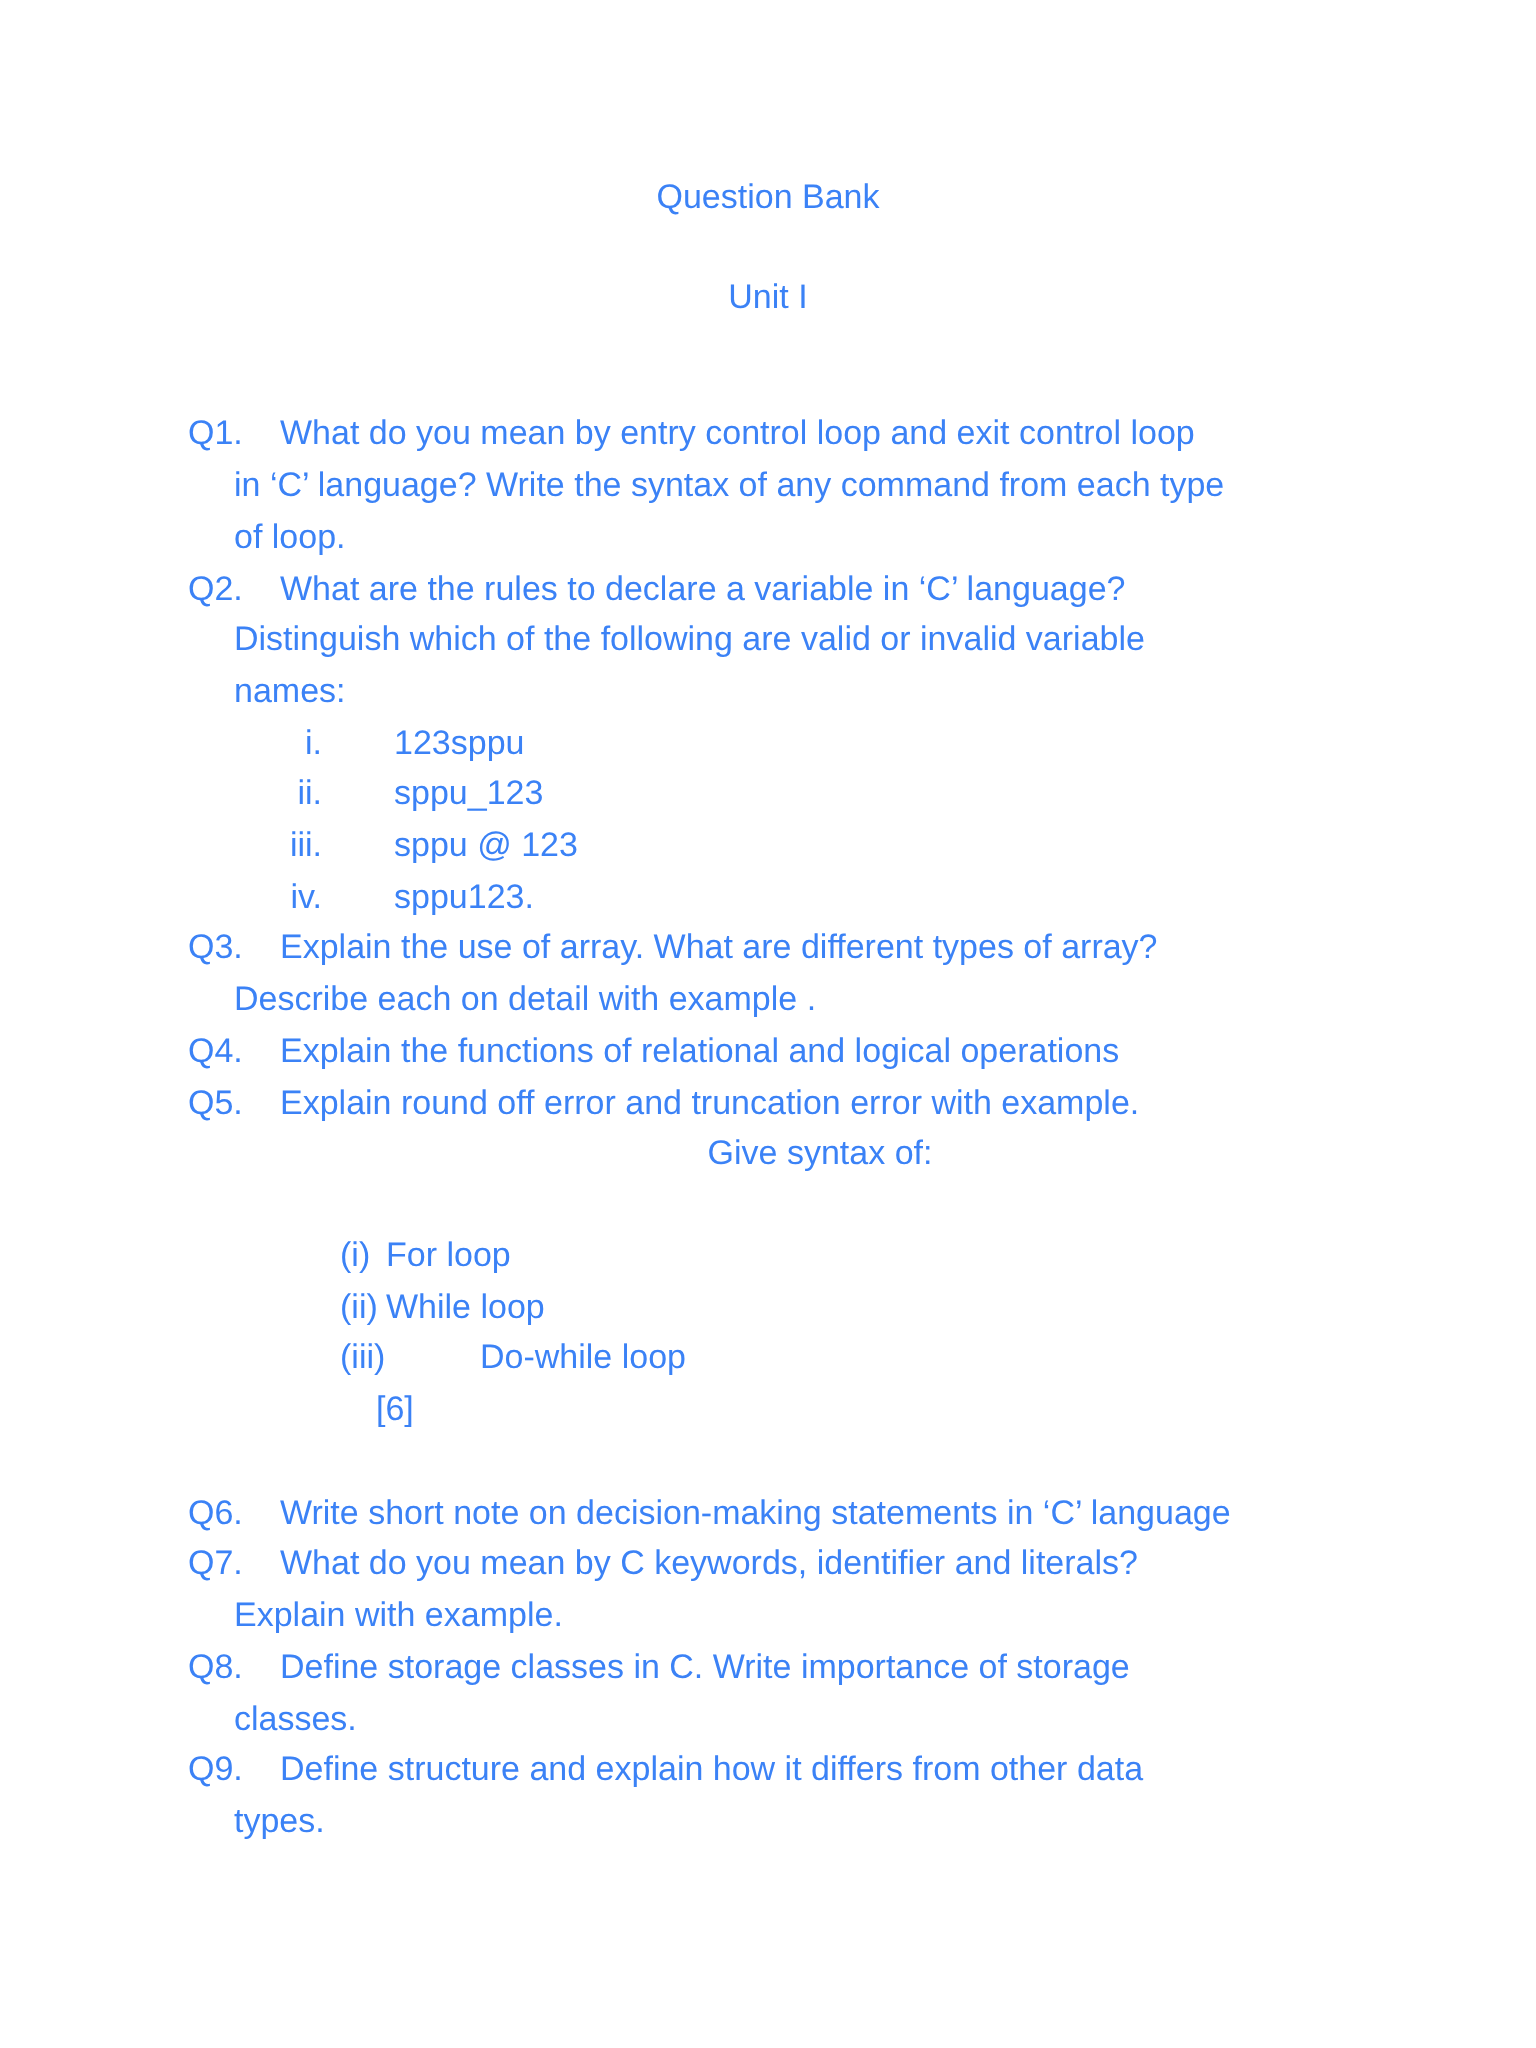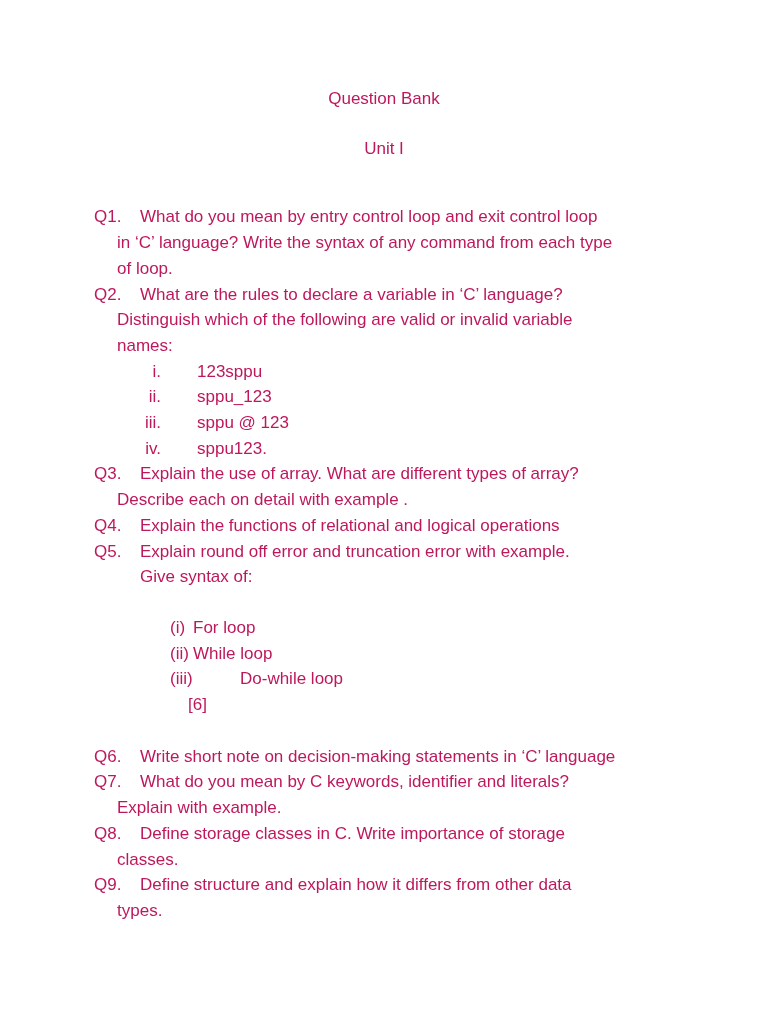--- a/index.html
+++ b/index.html
@@ -5,21 +5,21 @@
   html, body {
     margin: 0;
     padding: 0;
     background: #ffffff;
   }
   .page {
     position: relative;
     width: 768px;
     height: 1024px;
     background: #ffffff;
-    color: #be185d;
+    color: #3b82f6;
     font-family: "Liberation Sans", sans-serif;
     font-size: 17px;
     line-height: 25.7px;
     box-sizing: border-box;
     overflow: hidden;
   }
   .title-block {
     padding-top: 86px;
     text-align: center;
   }
@@ -42,20 +42,21 @@
   }
   .qline.cont {
     margin-left: 23px;
   }
   .qlabel {
     display: inline-block;
     width: 46px;
   }
   .q5-line2 {
     margin-left: 46px;
+    text-align: center;
   }
   
   .roman-list { }
   .roman-item {
     margin-left: 23px;
   }
   .roman-marker {
     display: inline-block;
     width: 44px;
     text-align: right;

